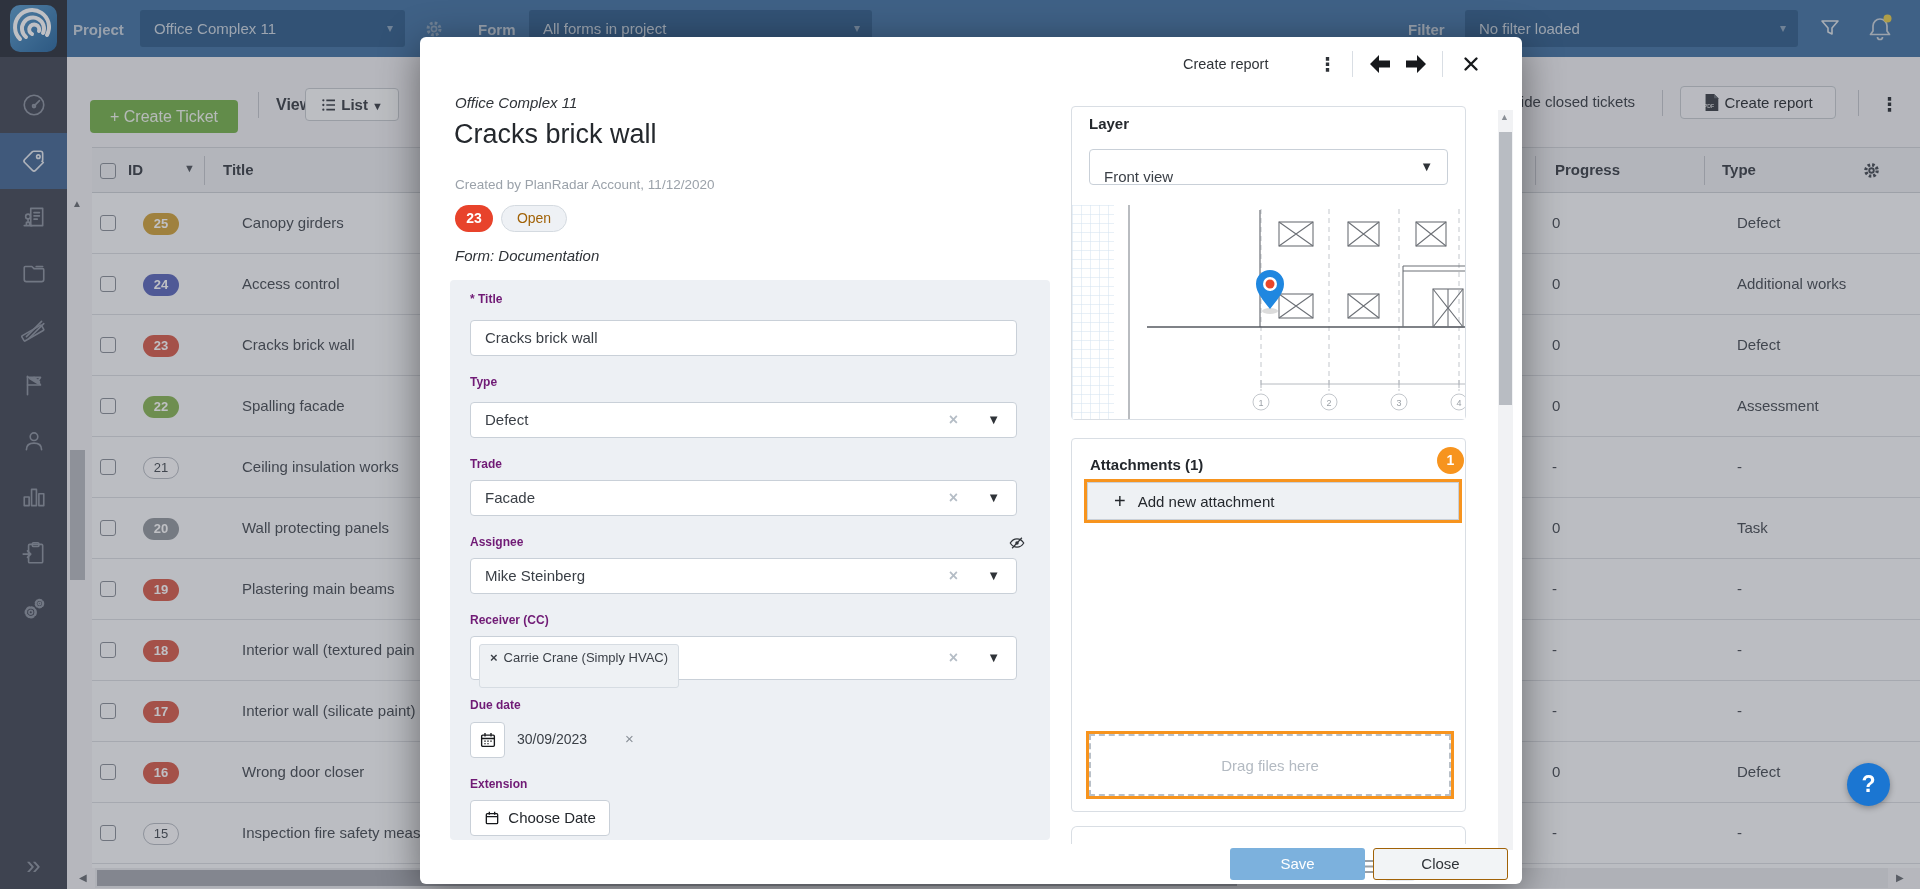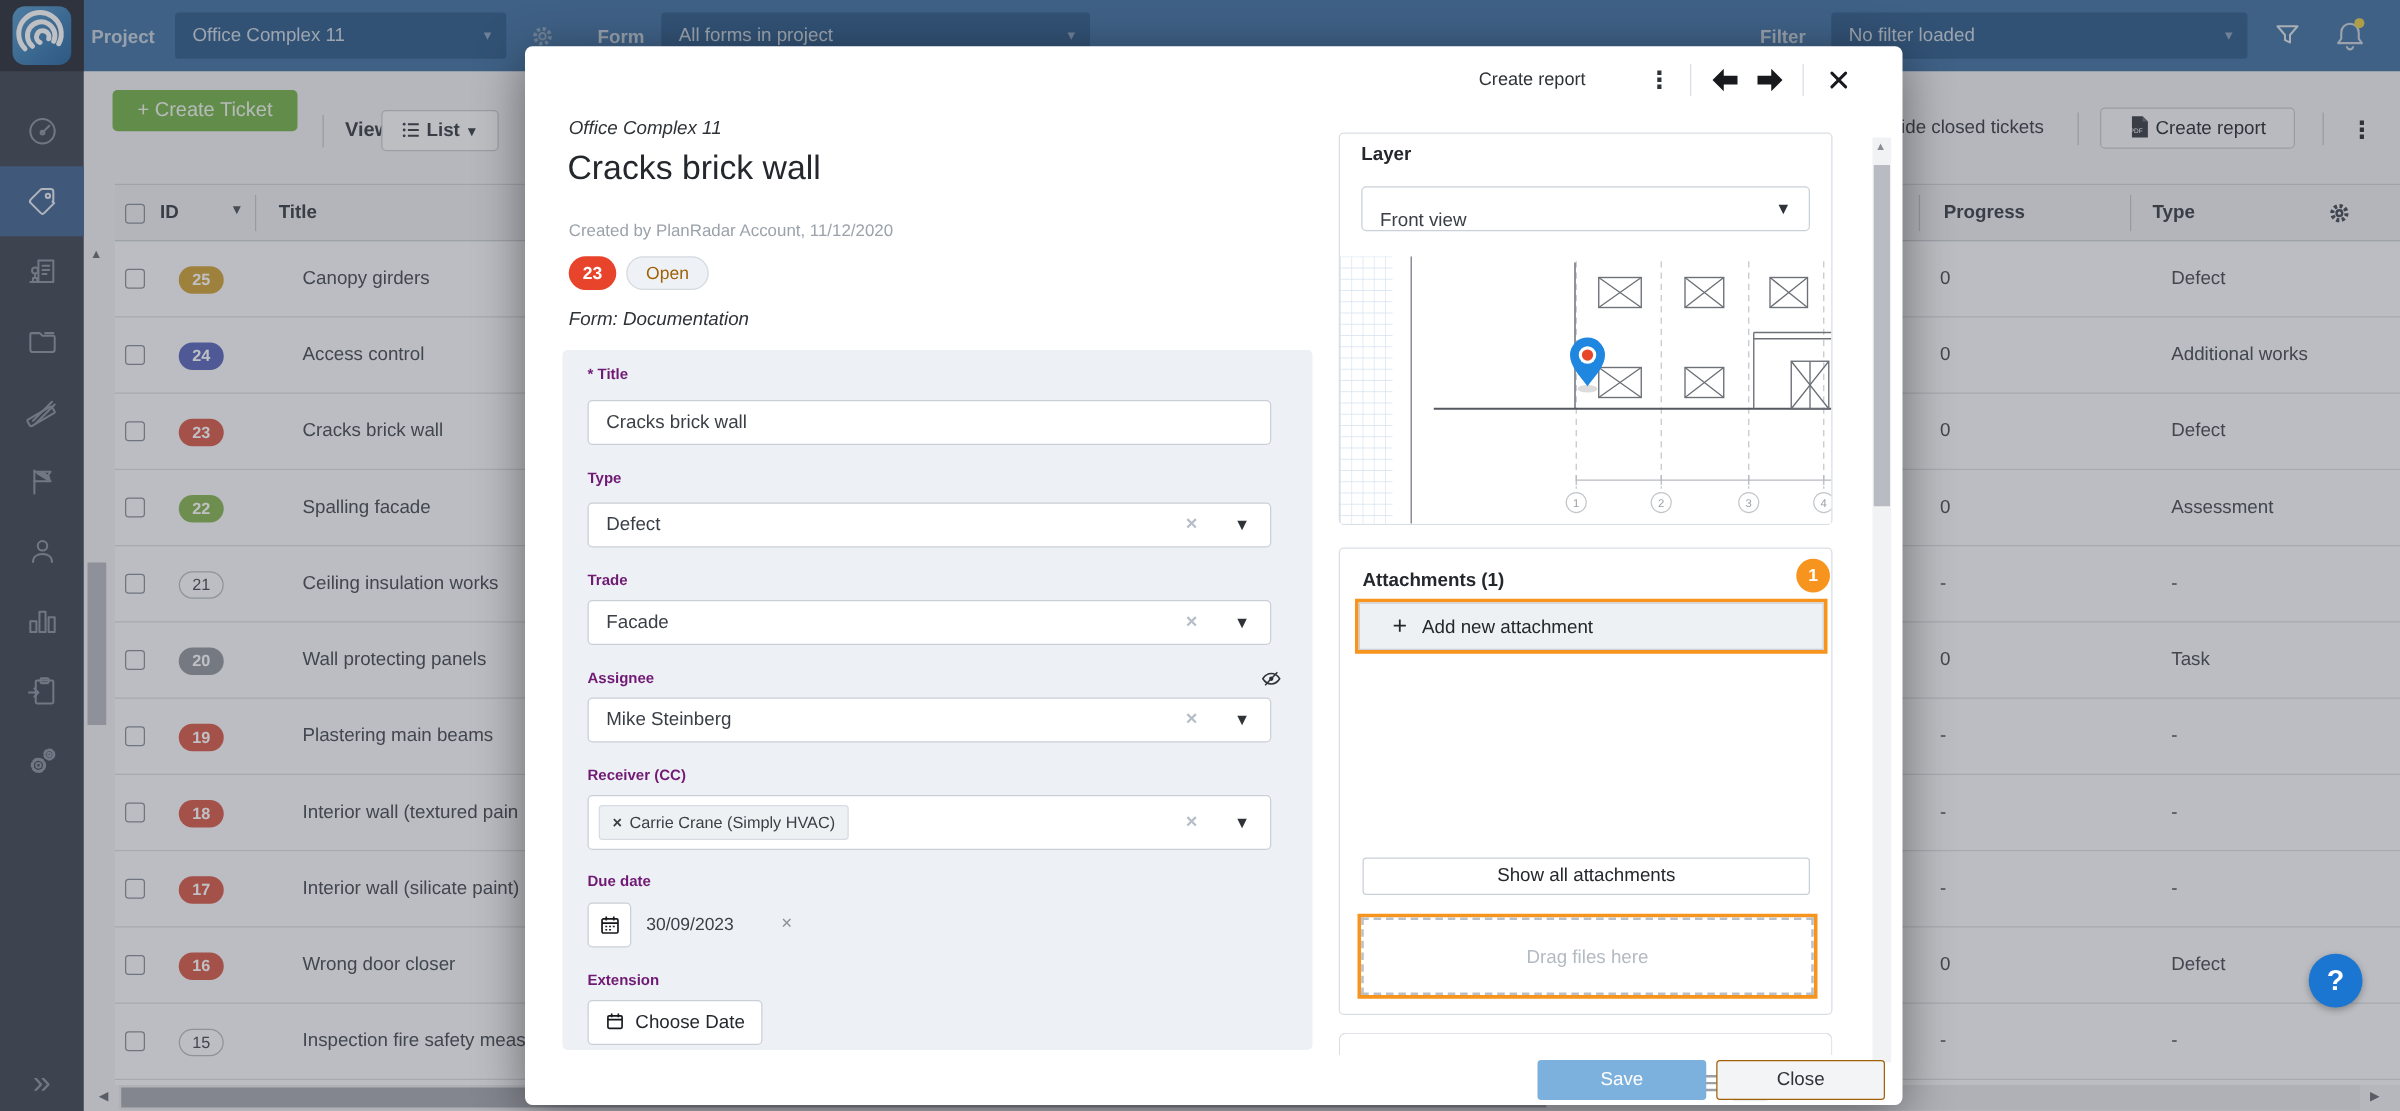--- a/index.html
+++ b/index.html
@@ -16,21 +16,21 @@
   
   .sidebar { position:absolute; left:0; top:0; bottom:0; width:67px; background:#474c59; z-index:6; }
   .logo-tile { position:absolute; left:0; top:0; width:67px; height:57px; background:#30353f; }
   .logo { position:absolute; left:10px; top:5px; width:47px; height:47px; border-radius:10px; background:linear-gradient(135deg,#5d9fce,#2e6ba1); }
   .side-item { position:absolute; left:0; width:67px; height:56px; display:flex; align-items:center; justify-content:center; color:#9097a3; }
   .side-item.active { background:#4a6c97; color:#e8edf2; }
   .side-item svg { stroke:currentColor; fill:none; stroke-width:1.5; stroke-linecap:round; stroke-linejoin:round; }
   .expand-btn { position:absolute; left:0; bottom:8px; width:67px; text-align:center; color:#9097a3; font-size:26px; }
 
   
-  .btn-green { position:absolute; left:90px; top:72px; width:148px; height:33px; background:#7ab551; border-radius:4px; color:#f3f7ef; font-size:16px; text-align:center; line-height:33px; }
+  .btn-green { position:absolute; left:90px; top:100px; width:148px; height:33px; background:#7ab551; border-radius:4px; color:#f3f7ef; font-size:16px; text-align:center; line-height:33px; }
   .vdiv { position:absolute; width:1px; background:#c6c9ce; }
   .view-label { position:absolute; left:258px; top:96px; font-size:16px; font-weight:bold; color:#3f444b; }
   .list-btn { position:absolute; left:305px; top:88px; width:94px; height:33px; background:#fbfcfd; border:1px solid #c9cdd2; border-radius:4px; font-size:15px; font-weight:bold; color:#3f444b; line-height:31px; text-align:center; }
   .hide-closed { position:absolute; left:1510px; top:93px; font-size:15px; color:#3f444b; }
   .report-btn { position:absolute; left:1680px; top:86px; width:156px; height:33px; background:#f6f7f9; border:1px solid #c9cdd2; border-radius:4px; font-size:15px; color:#2f3338; line-height:31px; text-align:center; }
   .kebab { position:absolute; font-size:19px; font-weight:bold; color:#2f3338; letter-spacing:0; }
 
   
   .table { position:absolute; left:92px; right:0; top:147px; height:721px; background:#fafbfc; border-top:1px solid #d3d6da; }
   .thead { position:absolute; left:0; right:0; top:0; height:45px; background:#eef0f3; border-bottom:1px solid #cfd3d7; font-size:15px; font-weight:bold; color:#3f444b; }
@@ -60,21 +60,21 @@
   .m-divider { width:1px; height:26px; background:#d9dee4; }
   .italic { font-style:italic; color:#2f3338; font-size:15px; }
   .m-title { font-size:27px; color:#24282d; }
   .m-created { font-size:13.5px; color:#9ba2aa; }
   .pill { height:27px; border-radius:14px; font-size:14px; line-height:27px; text-align:center; }
   .form-panel { position:absolute; left:30px; top:243px; width:600px; height:560px; background:#edf0f4; border-radius:4px; }
   .f-label { position:absolute; left:50px; font-size:12px; font-weight:bold; color:#701a75; }
   .f-input { position:absolute; left:50px; width:547px; height:36px; background:#fff; border:1px solid #c9d0d8; border-radius:4px; font-size:15px; color:#3a3f46; line-height:34px; padding:0 14px; }
   .f-x { position:absolute; color:#b5bdc6; font-size:16px; font-weight:bold; }
   .f-caret { position:absolute; color:#2f3338; font-size:13px; }
-  .tag { position:absolute; left:8px; top:7px; height:28px; background:#eef1f4; border:1px solid #d6dce2; border-radius:3px; font-size:13px; color:#3a3f46; line-height:26px; padding:0 10px; }
+  .tag { position:absolute; left:8px; top:7px; height:44px; background:#eef1f4; border:1px solid #d6dce2; border-radius:3px; font-size:13px; color:#3a3f46; line-height:26px; padding:0 10px; }
   .icon-btn-sq { position:absolute; width:35px; height:36px; background:#fff; border:1px solid #c9d0d8; border-radius:4px; display:flex; align-items:center; justify-content:center; }
   .panel { position:absolute; left:651px; width:395px; background:#fff; border:1px solid #d9dee4; border-radius:4px; }
   .p-title { position:absolute; left:18px; font-size:15px; font-weight:bold; color:#24282d; }
   .sel { position:absolute; left:18px; width:359px; height:36px; border:1px solid #c9d0d8; border-radius:4px; font-size:15px; color:#3a3f46; line-height:34px; padding:10px 14px; background:#fff; }
   .orange-box { position:absolute; border:3px solid #f7941e; }
   .add-inner { width:100%; height:100%; background:#eef1f4; border:1px solid #c9d0d8; font-size:15px; color:#24282d; display:flex; align-items:center; }
   .thumb { position:absolute; left:18px; top:94px; width:174px; height:138px; border-radius:3px; overflow:hidden;
            background: repeating-linear-gradient(90deg, rgba(178,173,165,0) 0 54px, #b2ada5 54px 59px),
                        repeating-linear-gradient(180deg, #f0ece5 0 26px, #b2ada5 26px 32px); }
   .thumb-cap { position:absolute; left:8px; top:101px; width:140px; height:24px; background:rgba(255,255,255,.93); font-size:12.5px; color:#3a3f46; text-align:center; line-height:24px; }
@@ -499,21 +499,20 @@
         <svg width="20" height="20" viewBox="0 0 24 24">
             <path d="M3 4h18l-7 8v7l-4-2.5V12z" fill="#17191c"></path>
           </svg>
       </div>
       <div class="orange-box" style="left:12px; top:40px; width:378px; height:44px">
         <div class="add-inner">
           <span style="font-size:20px; margin:0 12px 0 26px">+</span>
           <span>Add new attachment</span>
         </div>
       </div>
-      <div class="wbtn" style="left:18px; top:247px; width:358px; height:30px; line-height:28px"><span>Show all attachments</span></div>
       <div class="orange-box" style="left:14px; top:292px; width:368px; height:68px">
         <div class="dragzone">
             <span>Drag files here</span>
           </div>
       </div>
     </div>
     <div class="num-badge">1</div>
 
     <div class="m-abs" style="left:651px; top:789px; width:395px; height:18px; border:1px solid #d9dee4; border-bottom:none; border-radius:6px 6px 0 0; background:#fff"></div>
 

